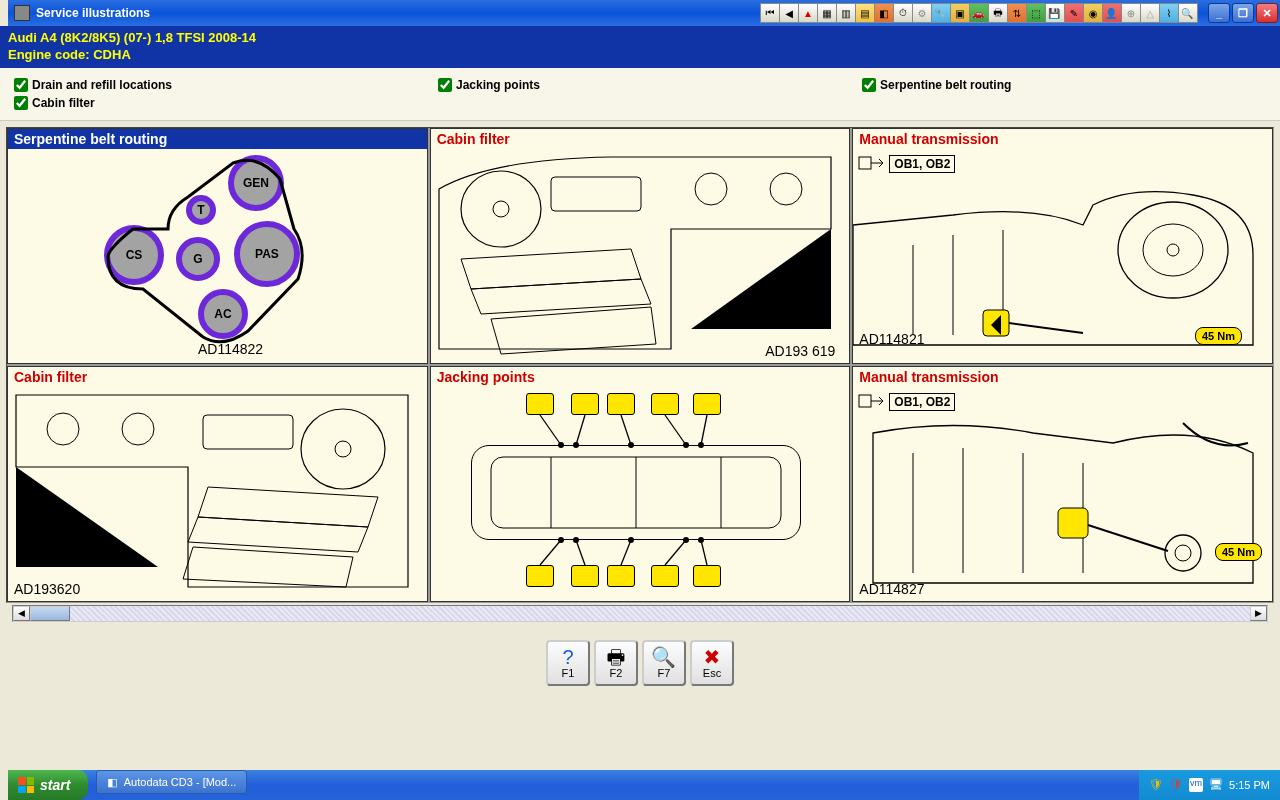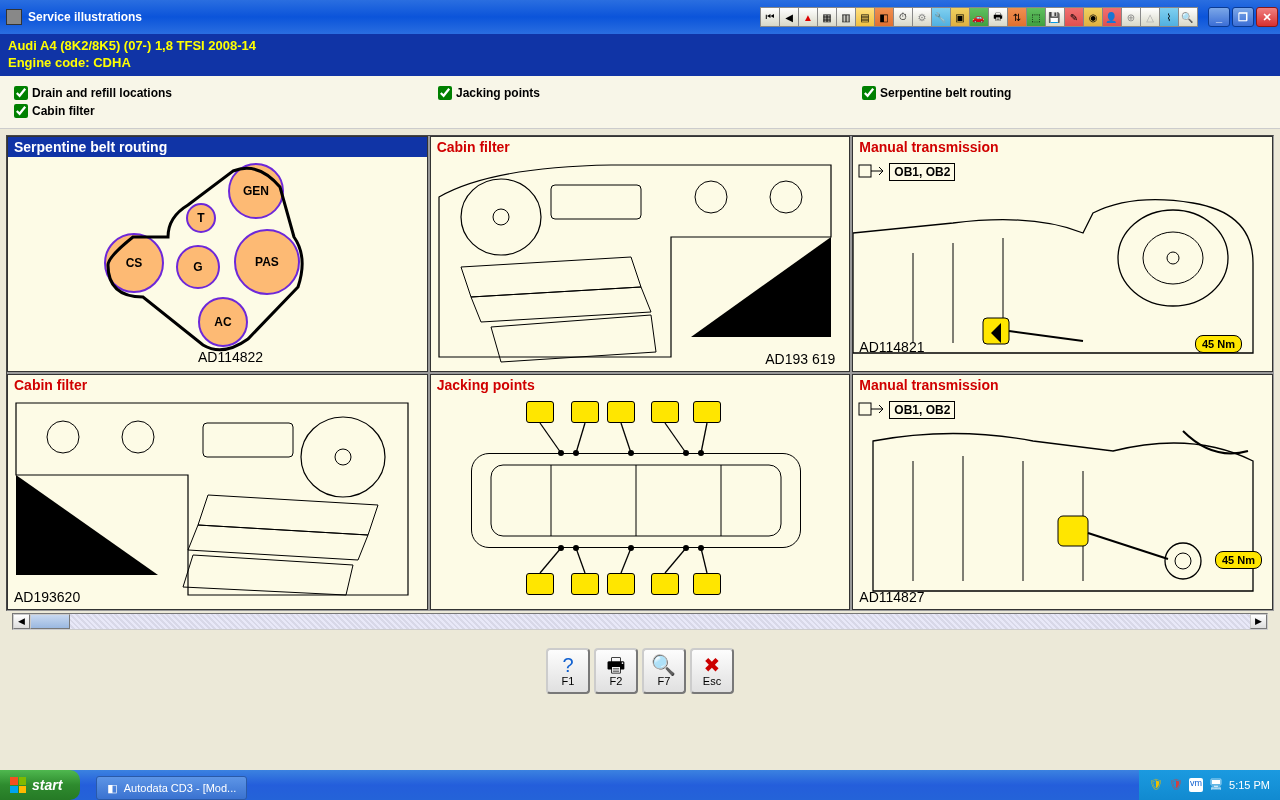--- a/index.html
+++ b/index.html
@@ -1,17 +1,17 @@
 <!DOCTYPE html>
 <html><head>
 <meta charset="utf-8">
 <style>
 * { box-sizing: border-box; margin: 0; padding: 0; }
 body { font-family: Tahoma, Arial, sans-serif; font-size: 11px; background: #ece9d8; width: 1280px; height: 800px; overflow: hidden; position: relative; }
-.titlebar { height: 34px; background: linear-gradient(to bottom, #2a6ee0 0%, #0b54da 50%, #2a6ee0 100%); display: flex; align-items: center; padding: 0 2px; color: white; }
+.titlebar { height: 26px; background: linear-gradient(to bottom, #2a6ee0 0%, #0b54da 50%, #2a6ee0 100%); display: flex; align-items: center; padding: 0 2px; color: white; margin-left: 8px; }
 .titlebar .appicon { width: 16px; height: 16px; background: #888; margin: 0 4px; border: 1px solid #333; }
 .titlebar .title { flex: 0 0 auto; font-weight: bold; font-size: 12px; padding-left: 2px; }
 .titlebar .spacer { flex: 1; }
 .titlebar .toolbar { display: flex; gap: 0; }
 .titlebar .tbtn { width: 20px; height: 20px; background: linear-gradient(to bottom, #fff, #d8d8c8); border: 1px solid #888; margin-left: -1px; display: flex; align-items: center; justify-content: center; font-size: 10px; cursor: pointer; color: #000; }
 .titlebar .winbtns { display: flex; margin-left: 8px; }
 .titlebar .winbtn { width: 22px; height: 20px; background: linear-gradient(to bottom, #7ba7e8, #3b6ed5); border: 1px solid #0b3a91; border-radius: 3px; margin-left: 2px; display: flex; align-items: center; justify-content: center; color: white; font-weight: bold; cursor: pointer; }
 .titlebar .winbtn.close { background: linear-gradient(to bottom, #f08080, #d83030); border-color: #8a1818; }
 .vehicle-header { background: #1034a6; color: #ffff00; font-weight: bold; padding: 4px 8px; font-size: 13px; line-height: 1.3; }
 .chk-panel { background: #f8f6e8; border-bottom: 1px solid #ccc; padding: 10px 14px; display: grid; grid-template-columns: 1fr 1fr 1fr; gap: 4px 20px; }
@@ -24,29 +24,29 @@
 .illus-title.selected { background: #1034a6; color: white; }
 .illus-title.normal { color: #d00000; }
 .illus-body { position: relative; width: 100%; height: calc(100% - 22px); }
 .scrollbar-h { height: 17px; background: #f0f0f0; border: 1px inset #ccc; display: flex; align-items: center; margin: 2px 6px 0 6px; }
 .scrollbar-h .arrow { width: 17px; height: 15px; background: linear-gradient(#fff,#ddd); border: 1px outset #ccc; display: flex; align-items:center; justify-content:center; cursor: pointer; font-size: 9px; }
 .scrollbar-h .track { flex: 1; background: repeating-linear-gradient(45deg,#e8e8f8,#e8e8f8 2px,#d8d8e8 2px,#d8d8e8 4px); position: relative; height: 15px; }
 .scrollbar-h .thumb { position: absolute; left: 0; top: 0; height: 15px; width: 40px; background: linear-gradient(#c8d8f0,#9ab8e0); border: 1px outset #ccc; }
 .bottom-buttons { display: flex; justify-content: center; gap: 4px; padding: 12px 0; }
 .fbtn { width: 44px; height: 46px; background: linear-gradient(#fdfdfd,#e0e0e0); border: 2px outset #ccc; border-radius: 4px; display: flex; flex-direction: column; align-items: center; justify-content: center; cursor: pointer; font-size: 11px; }
 .fbtn .icon { font-size: 20px; line-height: 1; }
-.taskbar { position: absolute; bottom: 0; left: 0; right: 0; height: 30px; background: linear-gradient(to bottom, #3b82e0 0%, #245edb 50%, #2463d8 100%); display: flex; align-items: flex-end; color: white; gap: 8px; }
+.taskbar { position: absolute; bottom: 0; left: 8px; right: 0; height: 30px; background: linear-gradient(to bottom, #3b82e0 0%, #245edb 50%, #2463d8 100%); display: flex; align-items: flex-start; color: white; }
 .startbtn { height: 30px; padding: 0 18px 0 10px; background: linear-gradient(to bottom, #4fb84f 0%, #2e8b2e 50%, #267a26 100%); border-radius: 0 10px 10px 0; display: flex; align-items: center; gap: 6px; font-weight: bold; font-style: italic; font-size: 14px; cursor: pointer; }
 .startbtn .winlogo { width: 16px; height: 16px; display: grid; grid-template-columns: 1fr 1fr; grid-template-rows: 1fr 1fr; gap: 1px; }
 .startbtn .winlogo div:nth-child(1){background:#f25022;} .startbtn .winlogo div:nth-child(2){background:#7fba00;} .startbtn .winlogo div:nth-child(3){background:#00a4ef;} .startbtn .winlogo div:nth-child(4){background:#ffb900;}
 .taskitem { height: 24px; margin-left: 8px; padding: 0 10px; background: linear-gradient(to bottom,#5d95e6,#3a72d0); border: 1px solid #2a5aa8; border-radius: 3px; display: flex; align-items: center; gap: 6px; font-size: 11px; cursor: pointer; }
 .systray { margin-left: auto; height: 30px; background: linear-gradient(to bottom,#1b9ae0,#118ad0); padding: 0 10px; display: flex; align-items: center; gap: 6px; font-size: 11px; }
 .systray .tico { width: 14px; height: 14px; display: inline-block; }
 
-.pulley { position: absolute; border: 2px solid #6d28d9; border-radius: 50%; background: #fdba74; display: flex; align-items: center; justify-content: center; font-weight: bold; font-size: 12px; }
+.pulley { position: absolute; border: 6px solid #6d28d9; border-radius: 50%; background: #a3a3a3; display: flex; align-items: center; justify-content: center; font-weight: bold; font-size: 12px; }
 .ref-label { position: absolute; font-size: 14px; color: #000; }
 .torque-badge { position: absolute; background: #ffe600; border: 1px solid #000; border-radius: 8px; padding: 2px 6px; font-weight: bold; font-size: 11px; }
 .jack-icon { position: absolute; width: 28px; height: 22px; background: #ffe600; border: 1px solid #000; border-radius: 3px; }
 .car-outline { position: absolute; border: 1.5px solid #000; border-radius: 18px; background: #fdfbe6; }
 .trans-label { position: absolute; font-weight: bold; font-size: 12px; border: 1px solid #000; padding: 1px 4px; background: #fdfbe6; }
 .tech-svg { width: 100%; height: 100%; }
 </style>
 </head>
 <body>
 

